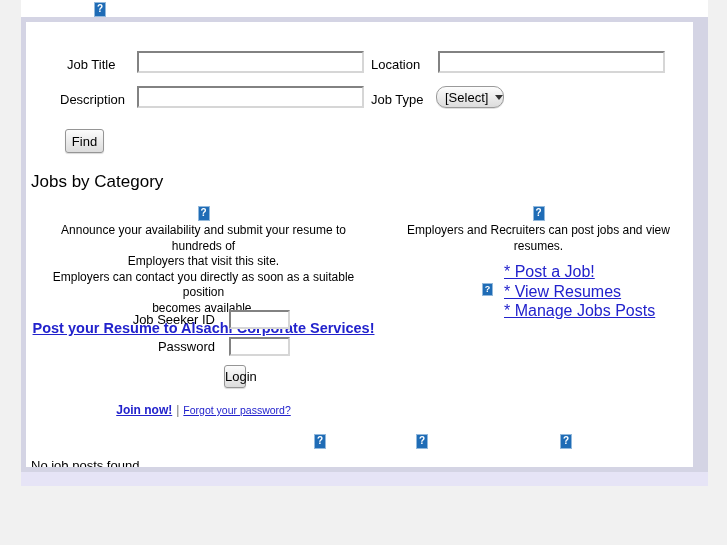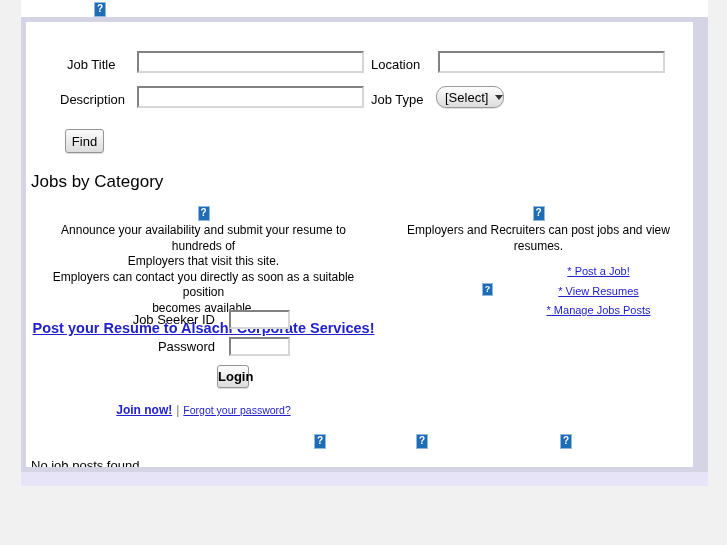--- a/index.html
+++ b/index.html
@@ -214,26 +214,25 @@
   }
 
   .emp-links {
     position: relative;
     margin-top: 8px;
     text-align: left;
     padding-left: 120px;
   }
   .emp-links a {
     display: block;
-    font-size: 11px;
+    font-size: 16px;
     color: #2222cc;
     text-decoration: underline;
     line-height: 19.5px;
     white-space: nowrap;
-    text-align: center;
   }
   .emp-broken {
     position: absolute;
     left: 98px;
     top: 21px;
   }
 
   
   .login-block {
     position: absolute;
@@ -261,25 +260,24 @@
     box-sizing: border-box;
     border: 2px inset #d6d6d6;
     background: #fff;
     font-family: "Liberation Sans", sans-serif;
     font-size: 13px;
     padding: 1px 2px;
     outline: none;
   }
   .login-btn {
     position: absolute;
-    left: 191px;
+    left: 198px;
     top: 55px;
-    width: 32px;
+    width: 22px;
     height: 23px;
-    font-weight: bold;
   }
   .login-foot {
     position: absolute;
     left: 0;
     top: 92px;
     width: 355px;
     text-align: center;
     white-space: nowrap;
   }
   .login-foot .join {

